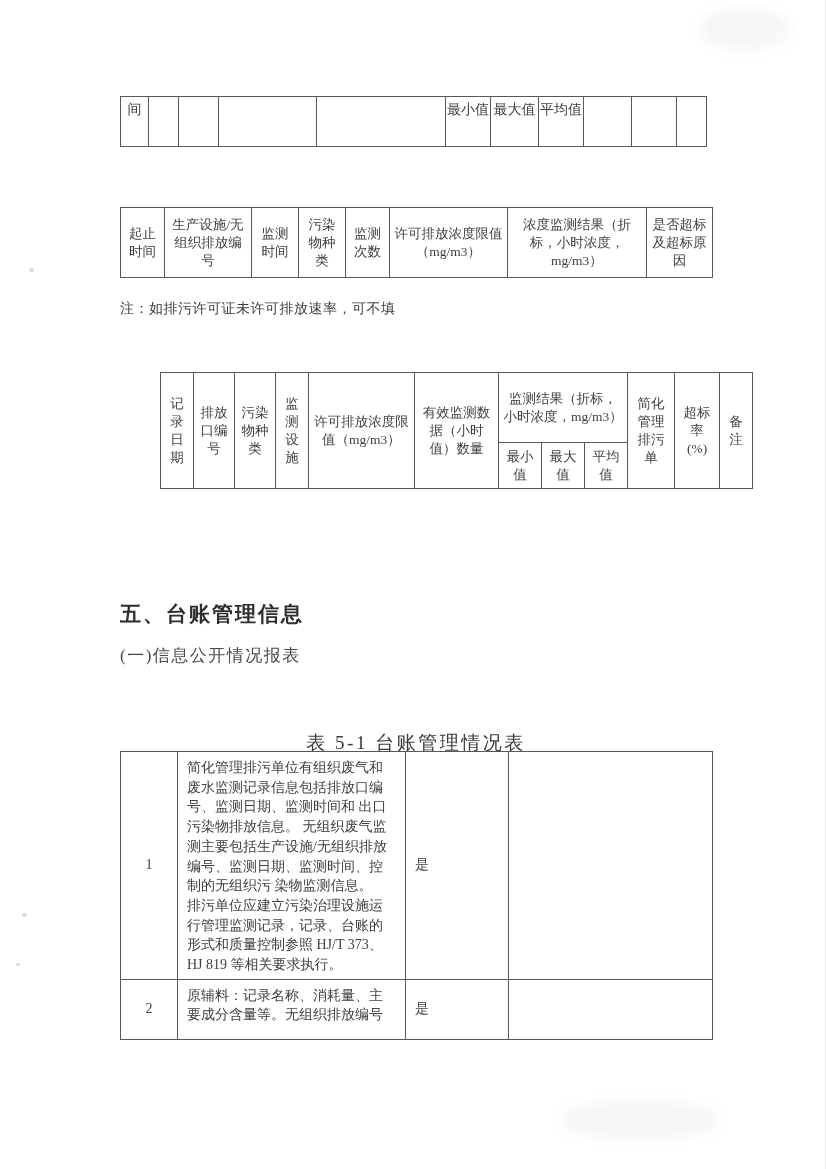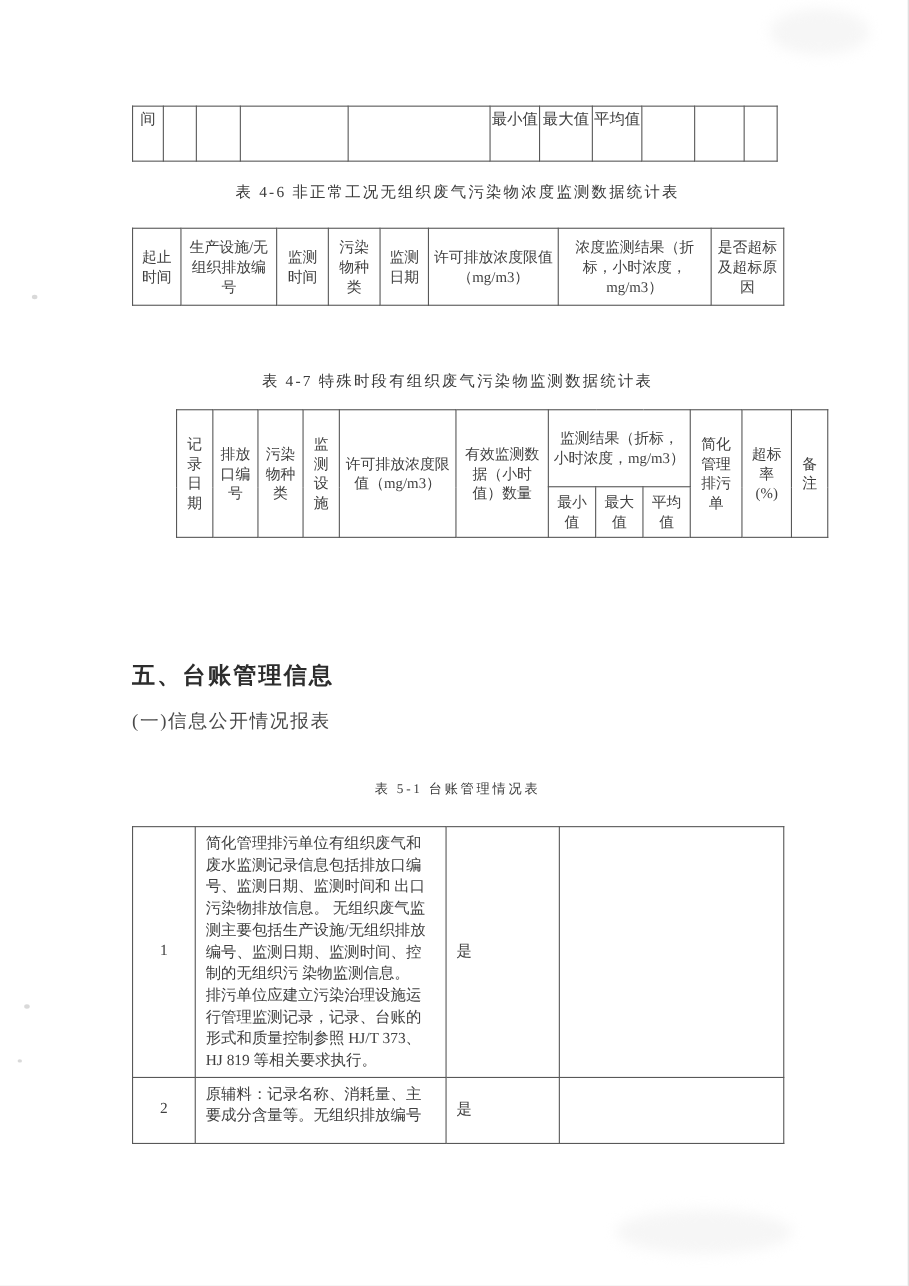--- a/index.html
+++ b/index.html
@@ -19,21 +19,21 @@
   .content { left:120px; width:592px; }
 
   
   .cont-wrap { top:96px; left:120px; width:586px; }
   .cont td { height:50px; vertical-align:top; padding-top:3px; font-size:14px; line-height:20px; }
 
   
   .tbl-title { text-align:center; font-size:14px; letter-spacing:2px; color:#3a3a3a; }
   .t46-title { top:166px; }
   .t47-title { top:338px; }
-  .t51-title { top:709px; font-size:12px; letter-spacing:2.5px; }
+  .t51-title { top:730px; font-size:19px; letter-spacing:2.5px; }
 
   
   .t46-wrap { top:207px; }
   .t46 th { height:70px; font-size:13.5px; line-height:18px; padding:2px 4px; }
 
   
   .note { top:300px; font-size:14px; letter-spacing:0.5px; }
 
   
   .t47-wrap { top:372px;margin-left:40px; }
@@ -106,49 +106,48 @@
         <td>最大值</td>
         <td>平均值</td>
         <td></td>
         <td></td>
         <td></td>
       </tr>
     </tbody>
       </table>
   </div>
 
-  <div class="abs content tbl-title t46-title">表 4-6 非正常工况无组织废气污染物浓度监测数据统计表</div>
   <div class="abs content t46-wrap">
     <table class="t46">
       <colgroup>
         <col style="width:44px">
           <col style="width:87px">
           <col style="width:47px">
         <col style="width:47px">
           <col style="width:44px">
           <col style="width:118px">
         <col style="width:139px">
           <col style="width:66px">
       </colgroup>
       <tbody>
           <tr>
         <th>起止时间</th>
         <th>生产设施/无组织排放编号</th>
         <th>监测时间</th>
         <th>污染物种类</th>
-        <th>监测日期</th>
+        <th>监测次数</th>
         <th>许可排放浓度限值（mg/m3）</th>
         <th>浓度监测结果（折标，小时浓度，mg/m3）</th>
         <th>是否超标及超标原因</th>
       </tr>
     </tbody>
       </table>
   </div>
-
-  <div class="abs content tbl-title t47-title">表 4-7 特殊时段有组织废气污染物监测数据统计表</div>
+  <div class="abs content note">注：如排污许可证未许可排放速率，可不填</div>
+
   <div class="abs content t47-wrap">
     <table class="t47">
       <colgroup>
         <col style="width:33px">
           <col style="width:41px">
           <col style="width:41px">
         <col style="width:33px">
           <col style="width:106px">
           <col style="width:84px">
         <col style="width:43px">

